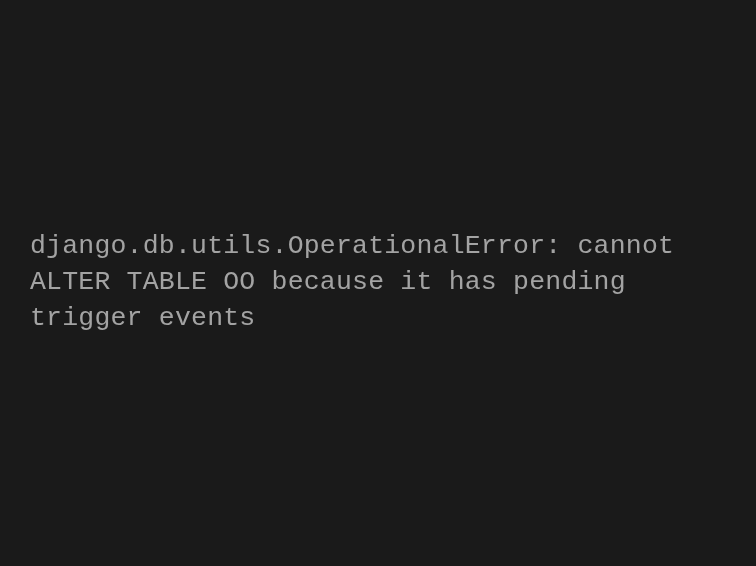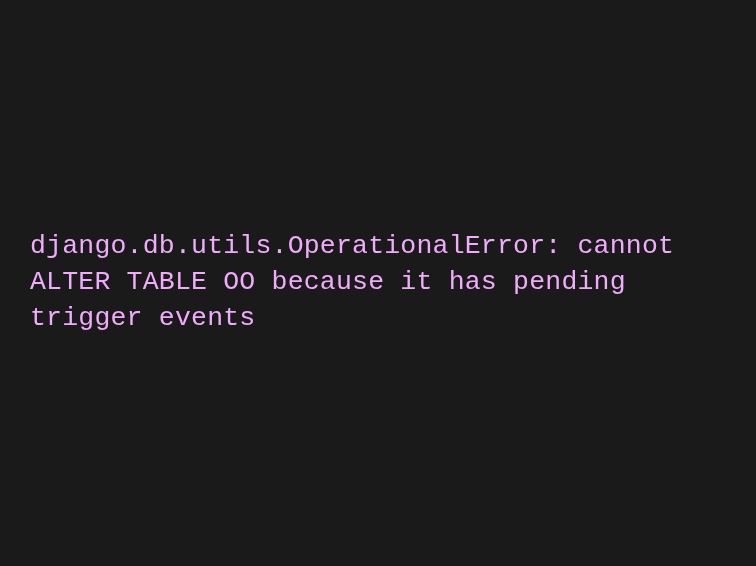--- a/index.html
+++ b/index.html
@@ -15,21 +15,21 @@
       align-items: center;
       justify-content: flex-start;
       padding-left: 30px;
       padding-right: 30px;
       overflow: hidden;
     }
     .error-message {
       font-family: "SF Mono", "Monaco", "Menlo", "Consolas", "Liberation Mono", "Courier New", monospace;
       font-size: 26.5px;
       line-height: 1.35;
-      color: #f0abfc;
+      color: #a3a3a3;
       letter-spacing: 0.2px;
       font-weight: 500;
       white-space: pre-wrap;
       word-wrap: break-word;
     }
   </style>
 </head>
 <body>
 
 <div class="error-message">django.db.utils.OperationalError: cannot ALTER TABLE OO because it has pending trigger events</div>

